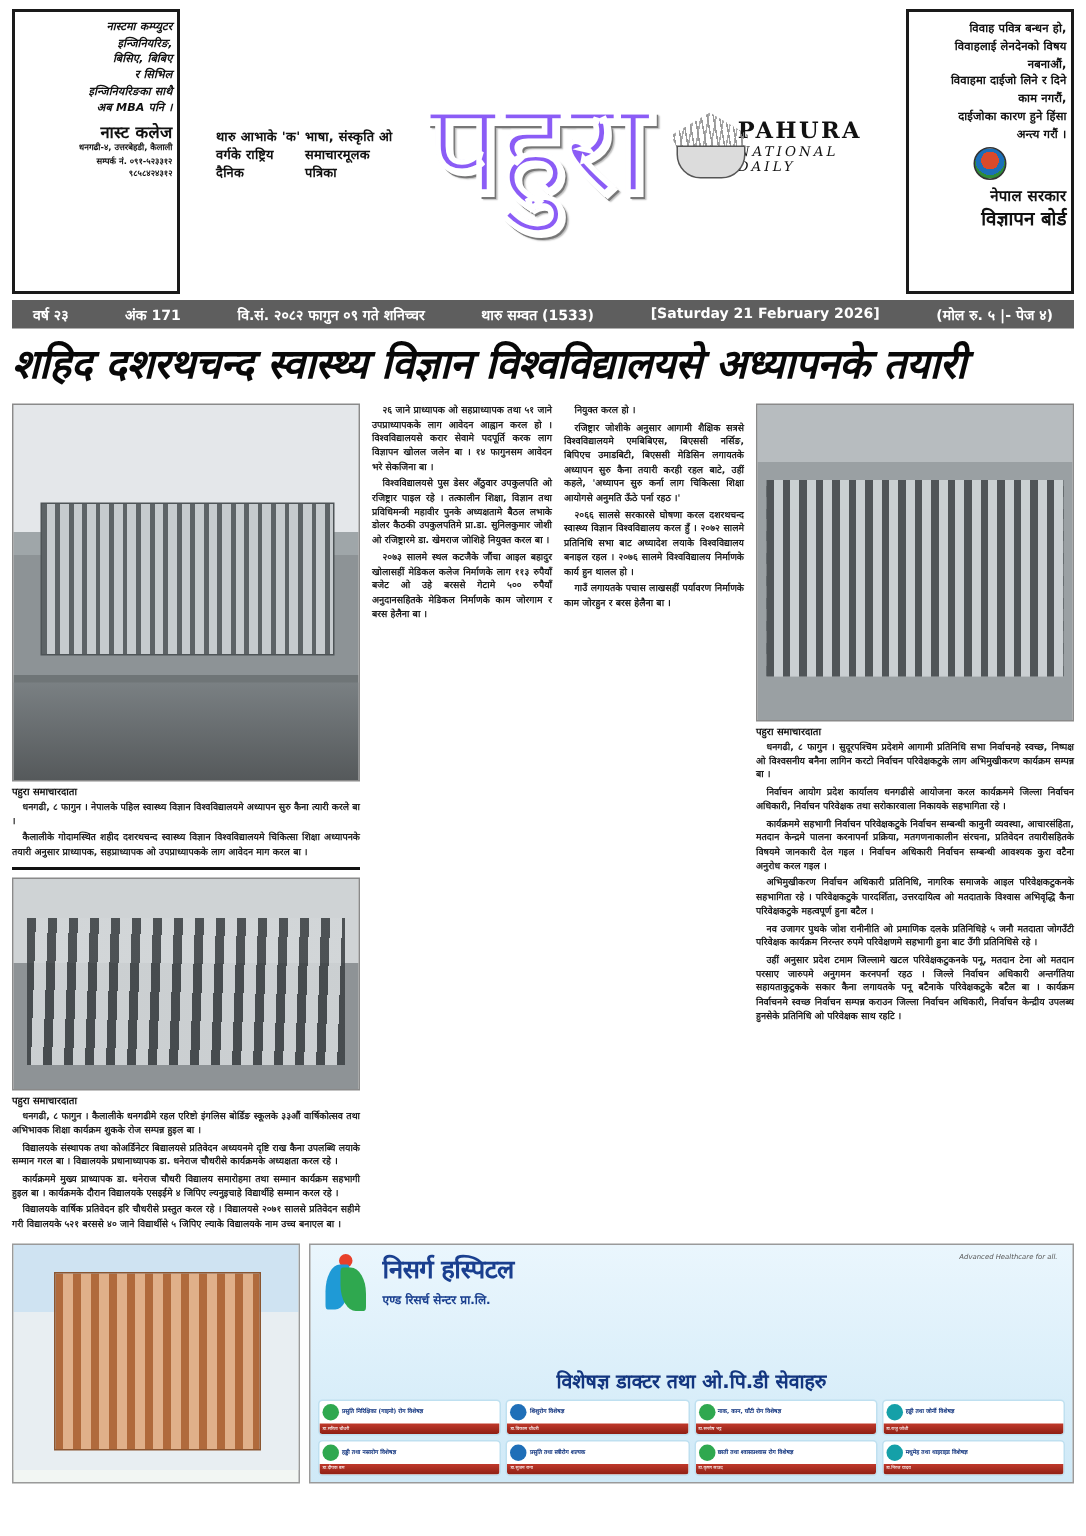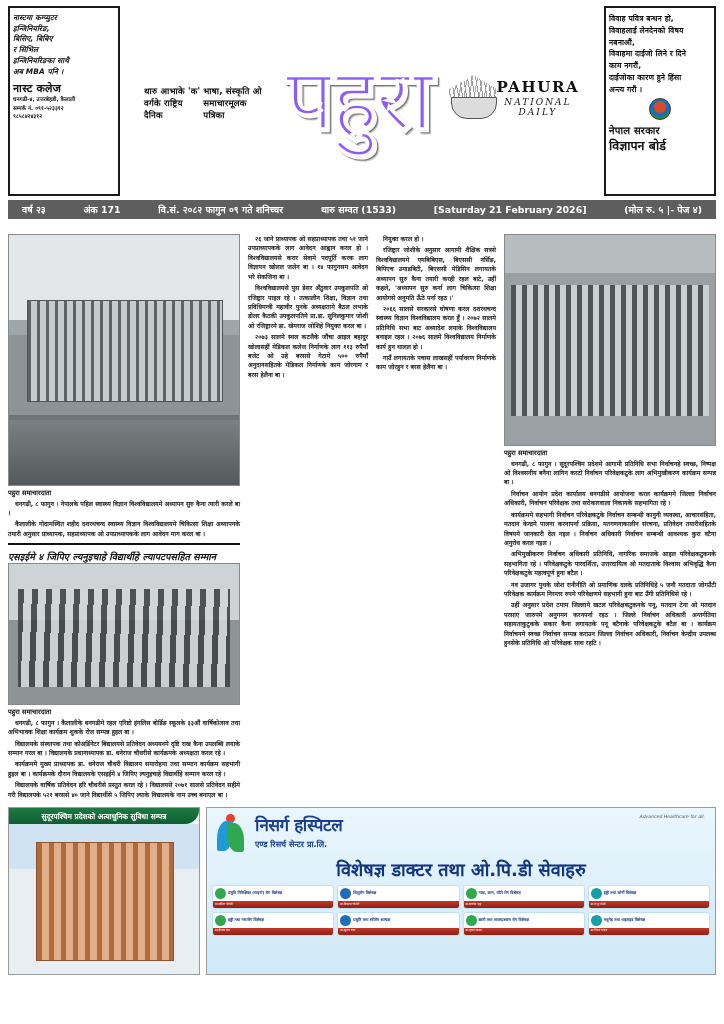--- a/index.html
+++ b/index.html
@@ -13,21 +13,21 @@
   }
   .page{position:relative;width:724px;height:1024px;box-sizing:border-box;padding:6px 8px;}
 
   
   .masthead{display:flex;align-items:stretch;gap:6px;height:190px;}
   .ad-box{
     border:2px solid #1a1a1a;
     width:112px;flex:0 0 112px;
     padding:5px 3px;
     text-align:center;
-    display:flex;flex-direction:column;justify-content:flex-start;align-items:flex-start;
+    display:flex;flex-direction:column;justify-content:flex-start;align-items:flex-end;
     box-sizing:border-box;
   }
   .ad-box .ln{font-size:7.4px;line-height:1.45;font-weight:700;font-style:italic;letter-spacing:.1px;}
   .ad-box .big{font-size:11px;font-weight:700;font-style:normal;margin-top:3px;letter-spacing:.2px;}
   .ad-box .sm{font-size:5.6px;line-height:1.5;font-weight:700;}
   .ad-box.right .ln{font-style:normal;font-size:7.6px;line-height:1.55;}
   .ad-box.right .big{font-size:10px;margin-top:1px;}
   .ad-box.right .bigger{font-size:12.5px;font-weight:700;}
   .emblem{width:20px;height:20px;margin:3px auto 2px;border-radius:50%;
     background:radial-gradient(circle at 50% 40%,#d94a2b 0 38%,#1b6fb8 38% 62%,#2e8b3a 62% 100%);
@@ -45,21 +45,21 @@
     text-shadow:2px 2px 0 #fff, 3px 3px 0 #777, 4px 4px 1px #bbb;
     -webkit-text-stroke:1px #fff;
   }
   .mast-bottom{display:flex;width:100%;align-items:flex-end;justify-content:space-between;margin-top:-10px;padding:0 14px;box-sizing:border-box;}
   .basket{width:56px;height:46px;position:relative;}
   .basket .bowl{position:absolute;bottom:0;left:6px;width:44px;height:20px;background:#dcdcdc;border:1px solid #555;border-radius:0 0 16px 16px;}
   .basket .fan{position:absolute;bottom:16px;left:2px;width:52px;height:28px;
     background:repeating-linear-gradient(80deg,#888 0 1px,transparent 1px 4px),
                repeating-linear-gradient(100deg,#999 0 1px,transparent 1px 5px);
     clip-path:polygon(50% 0,100% 55%,88% 100%,12% 100%,0 55%);opacity:.85;}
-  .mast-latin{text-align:center;padding-bottom:2px;}
+  .mast-latin{text-align:left;padding-bottom:2px;}
   .mast-latin .p1{font-family:"DejaVu Serif","Liberation Serif",serif;font-weight:700;font-size:15px;letter-spacing:1.6px;}
   .mast-latin .p2{font-family:"DejaVu Serif","Liberation Serif",serif;font-style:italic;font-size:9px;letter-spacing:2px;margin-top:1px;}
 
   
   .datebar{
     background:#5e5e5e;color:#fff;height:19px;margin-top:4px;
     display:flex;align-items:center;justify-content:space-between;
     padding:0 14px;box-sizing:border-box;font-size:9.4px;font-weight:700;
   }
   .datebar .seg{white-space:nowrap;}
@@ -142,21 +142,21 @@
 
   .ad-hosp{flex:1 1 auto;border:1px solid #9a9a9a;background:linear-gradient(180deg,#eaf6fd,#cfe9f7);position:relative;overflow:hidden;}
   .hosp-head{display:flex;align-items:center;gap:6px;padding:6px 8px 2px;}
   .leaf{width:34px;height:38px;position:relative;flex:0 0 34px;}
   .leaf .dot{position:absolute;top:0;left:11px;width:9px;height:9px;border-radius:50%;background:#e8402a;}
   .leaf .l1{position:absolute;top:7px;left:2px;width:16px;height:30px;background:#1f9ad6;border-radius:60% 10% 60% 10%;}
   .leaf .l2{position:absolute;top:9px;left:12px;width:17px;height:29px;background:#2fa84f;border-radius:10% 60% 10% 60%;}
   .hosp-name{font-size:17px;font-weight:700;line-height:1;color:#1a3f8f;letter-spacing:-.4px;}
   .hosp-sub{font-size:8px;font-weight:700;color:#1a3f8f;margin-top:4px;}
   .hosp-tiny{font-size:4.6px;font-style:italic;color:#555;position:absolute;right:10px;top:6px;}
-  .hosp-bar{font-size:18px;font-weight:700;color:#12357f;text-align:center;padding:3px 0 4px;}
+  .hosp-bar{font-size:13px;font-weight:700;color:#12357f;text-align:center;padding:3px 0 4px;margin-top:32px;}
   .svc-grid{display:grid;grid-template-columns:repeat(4,1fr);gap:3px;padding:0 5px 4px;}
   .svc{background:#fff;border:1px solid #bfe0f0;border-radius:3px;overflow:hidden;}
   .svc .top{display:flex;align-items:center;gap:2px;padding:2px 2px;}
   .svc .ic{width:11px;height:11px;border-radius:50%;background:#2fa84f;flex:0 0 11px;}
   .svc .ic.b{background:#1f6fb8;}
   .svc .ic.t{background:#15a0a8;}
   .svc .nm{font-size:3.9px;line-height:1.2;font-weight:700;color:#12357f;}
   .svc .doc{background:linear-gradient(180deg,#c0392b,#8e1f14);color:#fff;font-size:3.1px;padding:1.5px 2px;line-height:1.2;}
 </style>
 </head>
@@ -214,34 +214,36 @@
   <div class="datebar">
     <div class="seg">वर्ष २३</div>
     <div class="seg">अंक  171</div>
     <div class="seg">वि.सं. २०८२ फागुन ०९ गते शनिच्चर</div>
     <div class="seg">थारु सम्वत (1533)</div>
     <div class="seg">[Saturday 21 February  2026]</div>
     <div class="seg">(मोल रु. ५ |- पेज ४)</div>
   </div>
 
   <div class="head-row">
+    <div class="head-left">
+      <div class="h1">शहिद दशरथचन्द स्वास्थ्य विज्ञान विश्वविद्यालयसे अध्यापनके तयारी</div>
+    </div>
   </div>
 
   <div class="content">
 
     <div class="col c1">
       <div class="photo building"></div>
       <div class="cap">पहुरा समाचारदाता</div>
       <div class="art-txt">
         <p>धनगढी, ८ फागुन । नेपालके पहिल स्वास्थ्य विज्ञान विश्वविद्यालयमे अध्यापन सुरु कैना त्यारी करले बा ।</p>
         <p>कैलालीके गोदामस्थित शहीद दशरथचन्द स्वास्थ्य विज्ञान विश्वविद्यालयमे चिकित्सा शिक्षा अध्यापनके तयारी अनुसार प्राध्यापक, सहप्राध्यापक ओ उपप्राध्यापकके लाग आवेदन माग करल बा ।</p>
       </div>
 
       <div class="rule thick"></div>
-      <div class="h3">एसइईमे ४ जिपिए ल्यनुइचाहे विद्यार्थीहे ल्यापटपसहित सम्मान</div>
       <div class="photo handover"></div>
       <div class="cap">पहुरा समाचारदाता</div>
       <div class="art-txt">
         <p>धनगढी, ८ फागुन । कैलालीके धनगढीमे रहल एरिष्टो इंगलिस बोर्डिङ स्कूलके ३३औं वार्षिकोत्सव तथा अभिभावक शिक्षा कार्यक्रम शुकके रोज सम्पन्न हुइल बा ।</p>
         <p>विद्यालयके संस्थापक तथा कोअर्डिनेटर बिद्यालयसे प्रतिवेदन अध्ययनमे दृष्टि राख कैना उपलब्धि लयाके सम्मान गरल बा । विद्यालयके प्रधानाध्यापक डा. धनेराज चौधरीसे कार्यक्रमके अध्यक्षता करल रहे ।</p>
         <p>कार्यक्रममे मुख्य प्राध्यापक डा. धनेराज चौधरी विद्यालय समारोहमा तथा सम्मान कार्यक्रम सहभागी हुइल बा । कार्यक्रमके दौरान विद्यालयके एसइईमे ४ जिपिए ल्यनुइचाहे विद्यार्थीहे सम्मान करल रहे ।</p>
         <p>विद्यालयके वार्षिक प्रतिवेदन हरि चौधरीसे प्रस्तुत करल रहे । विद्यालयसे २०७१ सालसे प्रतिवेदन सहीमे गरी विद्यालयके ५२१ बरससे ४० जाने विद्यार्थीसे ५ जिपिए ल्याके विद्यालयके नाम उच्च बनाएल बा ।</p>
       </div>
     </div>
 
@@ -272,21 +274,20 @@
         <p>अभिमुखीकरण निर्वाचन अधिकारी प्रतिनिधि, नागरिक समाजके आइल परिवेक्षकटुकनके सहभागिता रहे । परिवेक्षकटुके पारदर्शिता, उत्तरदायित्व ओ मतदाताके विश्वास अभिवृद्धि कैना परिवेक्षकटुके महत्वपूर्ण हुना बटैल ।</p>
         <p>नव उजागर पुथके जोश रानीनीति ओ प्रमाणिक दलके प्रतिनिधिहे ५ जनौ मतदाता जोगउँटी परिवेक्षक कार्यक्रम निरन्तर रुपमे परिवेक्षणमे सहभागी हुना बाट उँगी प्रतिनिधिसे रहे ।</p>
         <p>उहीं अनुसार प्रदेश टमाम जिल्लामे खटल परिवेक्षकटुकनके पनू, मतदान टेना ओ मतदान परसाए जारुपमे अनुगमन करनपर्ना रहठ । जिल्ले निर्वाचन अधिकारी अन्तर्गतिया सहायताकुटुकके सकार कैना लगायतके पनू बटैनाके परिवेक्षकटुके बटैल बा । कार्यक्रम निर्वाचनमे स्वच्छ निर्वाचन सम्पन्न कराउन जिल्ला निर्वाचन अधिकारी, निर्वाचन केन्द्रीय उपलब्ध हुनसेके प्रतिनिधि ओ परिवेक्षक साथ रहटि ।</p>
       </div>
     </div>
   </div>
 
   <div class="botads">
 
     <div class="ad-mid">
-      <div class="banner">सुदूरपश्चिम प्रदेशको अत्याधुनिक सुविधा सम्पन्न</div>
       <div class="bldg"></div>
 
     </div>
 
     <div class="ad-hosp">
       <div class="hosp-tiny">Advanced Healthcare for all.</div>
       <div class="hosp-head">
         <div class="leaf">
           <div class="dot"></div>
             <div class="l1"></div>

